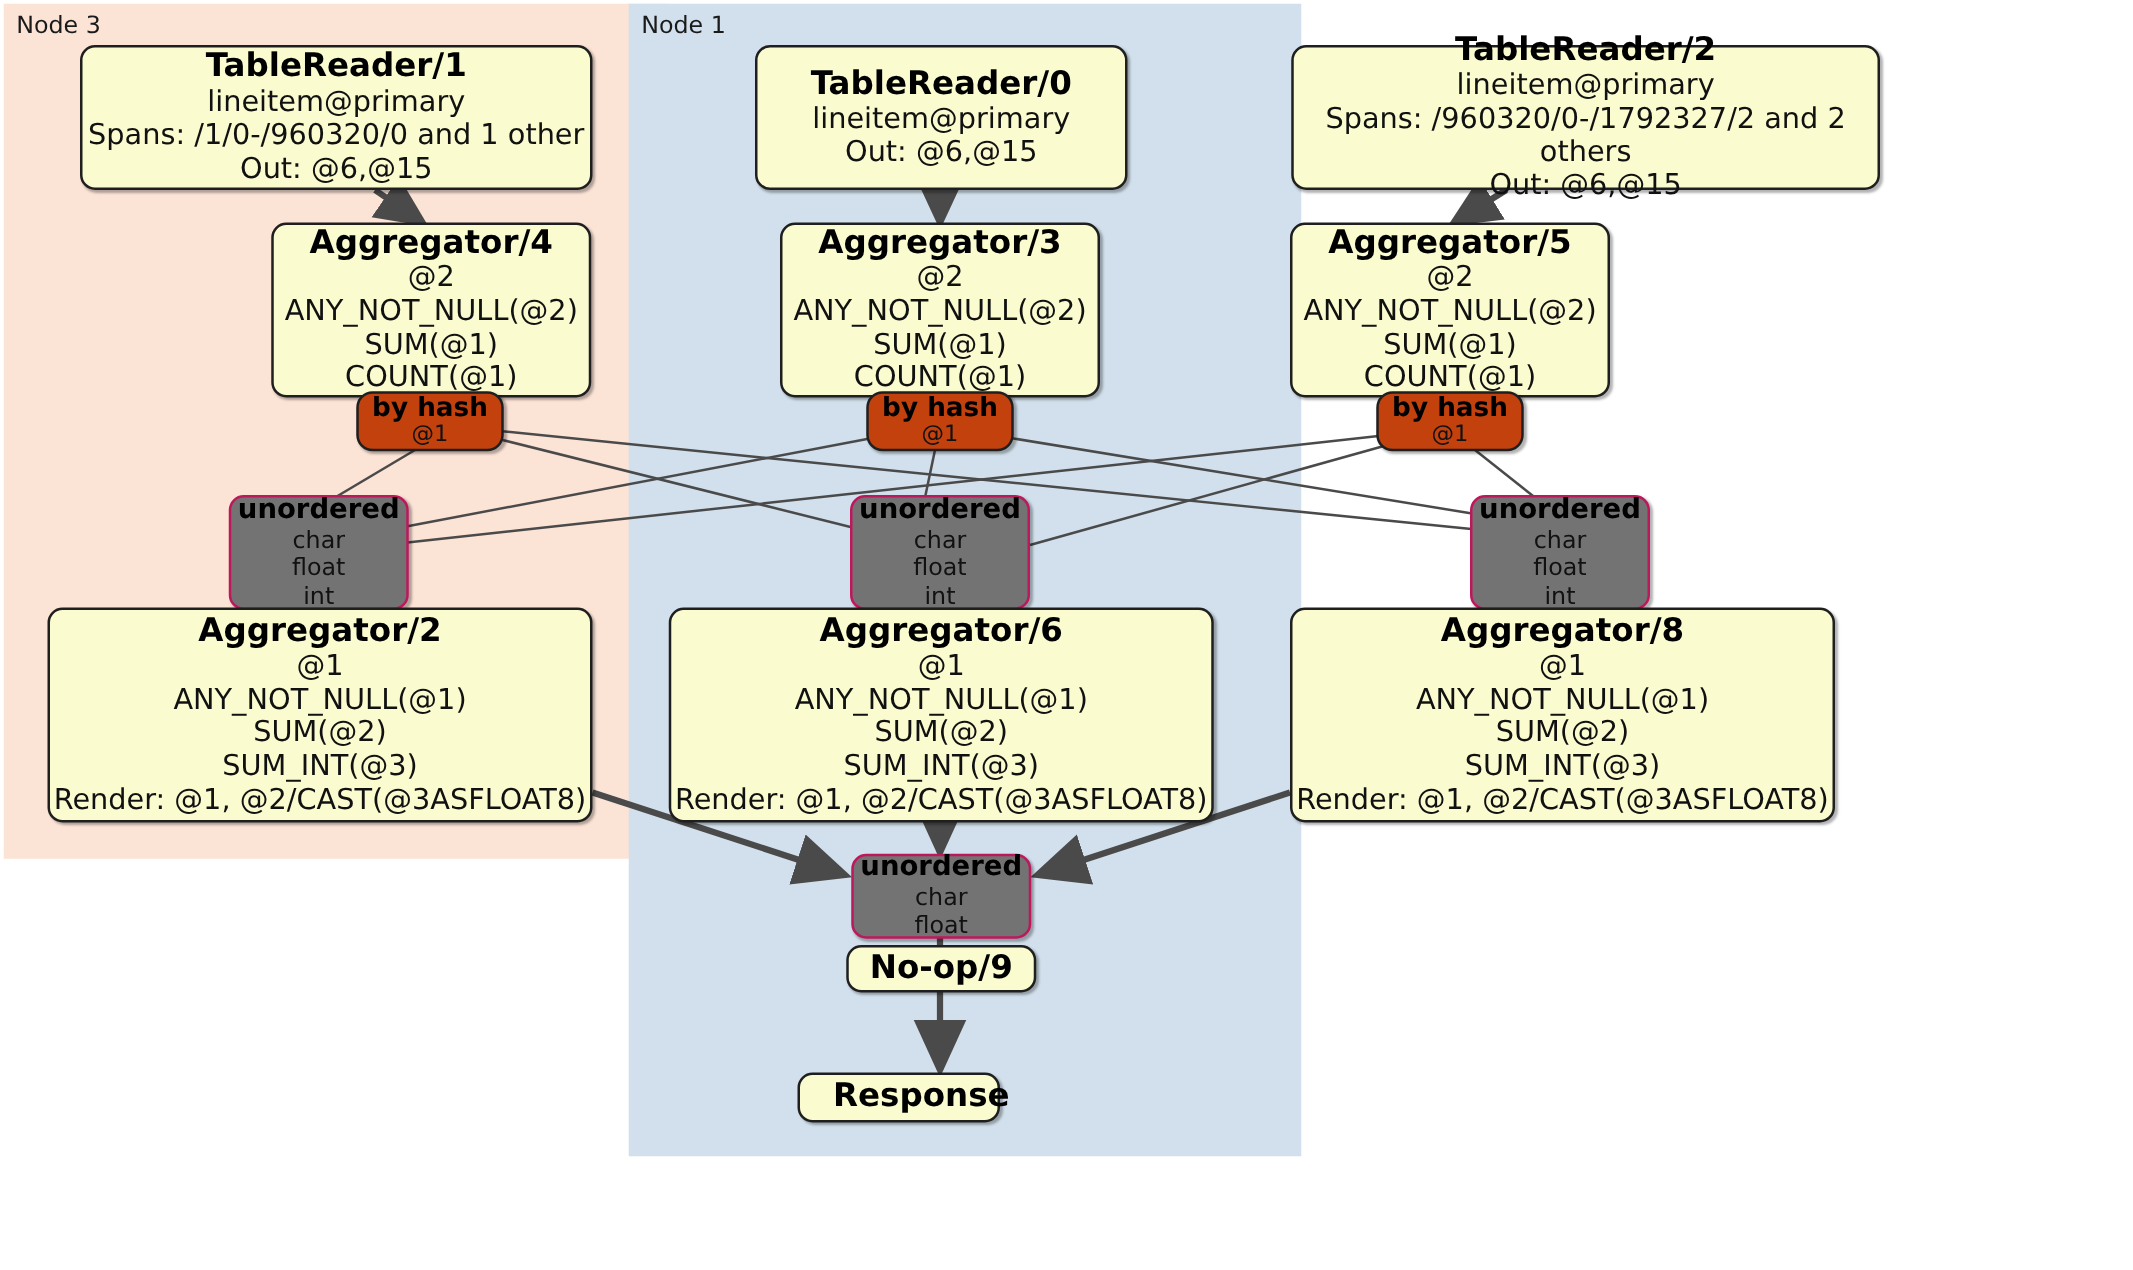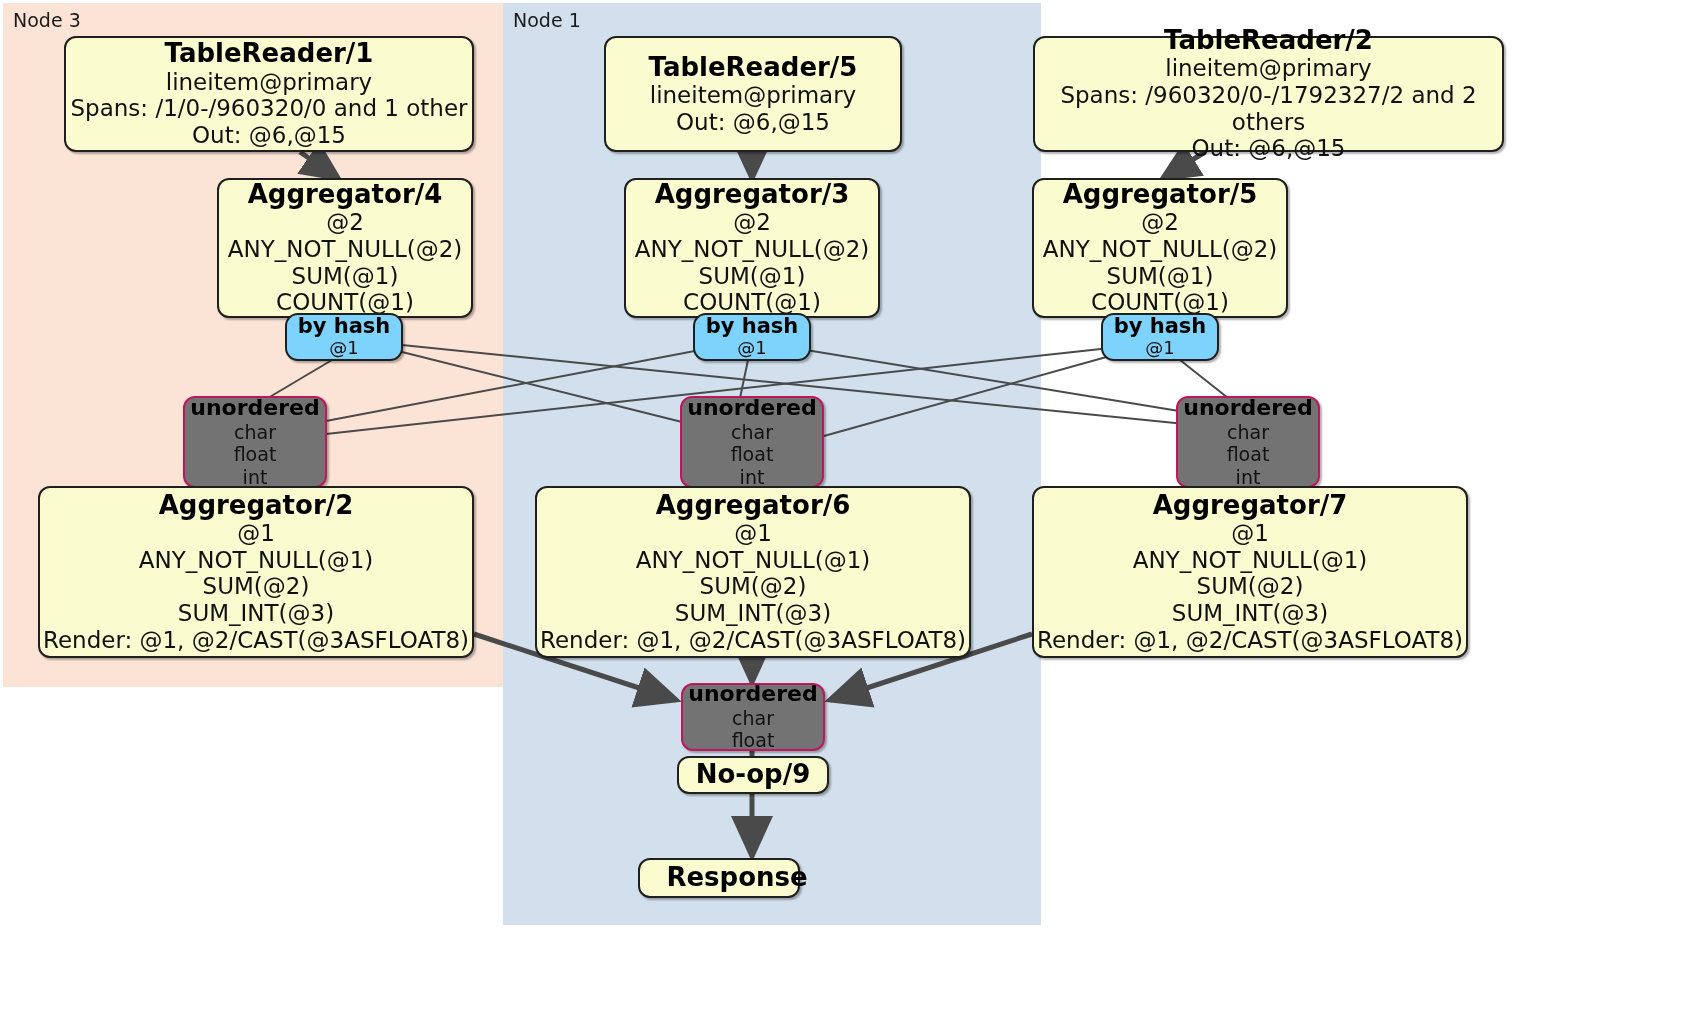--- a/index.html
+++ b/index.html
@@ -18,21 +18,21 @@
   .node{position:absolute;box-sizing:border-box;display:flex;
     flex-direction:column;align-items:center;justify-content:center;
     text-align:center;}
   .proc{
     background:#fbfbd0;border:2px solid #1f1f1f;border-radius:12px;
     box-shadow:2px 2px 2px rgba(0,0,0,.30);
   }
   .proc .title{font-weight:bold;font-size:26px;color:#000;line-height:1.12;}
   .proc .ln{font-size:23px;color:#111;line-height:1.16;}
   .router{
-    background:#7dd3fc;border:2px solid #1f1f1f;border-radius:13px;
+    background:#c2410c;border:2px solid #1f1f1f;border-radius:13px;
     box-shadow:2px 2px 2px rgba(0,0,0,.30);
   }
   .router .title{font-weight:bold;font-size:21px;color:#000;line-height:1.1;}
   .router .ln{font-size:18px;color:#111;line-height:1.12;}
   .sync{
     background:#737373;border:2px solid #be185d;border-radius:12px;
     box-shadow:2px 2px 2px rgba(0,0,0,.30);
     justify-content:center;
   }
   .sync .title{font-weight:bold;font-size:22px;color:#000;line-height:1.12;}
@@ -91,21 +91,21 @@
   </svg>
 
   <div class="node proc" style="left:64px;top:36px;width:410px;height:116px;">
     <div class="title">TableReader/1</div>
     <div class="ln">lineitem@primary</div>
     <div class="ln">Spans: /1/0-/960320/0 and 1 other</div>
     <div class="ln">Out: @6,@15</div>
   </div>
 
   <div class="node proc" style="left:604px;top:36px;width:298px;height:116px;">
-    <div class="title">TableReader/5</div>
+    <div class="title">TableReader/0</div>
     <div class="ln">lineitem@primary</div>
     <div class="ln">Out: @6,@15</div>
   </div>
 
   <div class="node proc" style="left:1033px;top:36px;width:471px;height:116px;">
     <div class="title">TableReader/2</div>
     <div class="ln">lineitem@primary</div>
     <div class="ln">Spans: /960320/0-/1792327/2 and 2 others</div>
     <div class="ln">Out: @6,@15</div>
   </div>
@@ -182,21 +182,21 @@
   <div class="node proc" style="left:535px;top:486px;width:436px;height:172px;">
     <div class="title">Aggregator/6</div>
     <div class="ln">@1</div>
     <div class="ln">ANY_NOT_NULL(@1)</div>
     <div class="ln">SUM(@2)</div>
     <div class="ln">SUM_INT(@3)</div>
     <div class="ln">Render: @1, @2/CAST(@3ASFLOAT8)</div>
   </div>
 
   <div class="node proc" style="left:1032px;top:486px;width:436px;height:172px;">
-    <div class="title">Aggregator/7</div>
+    <div class="title">Aggregator/8</div>
     <div class="ln">@1</div>
     <div class="ln">ANY_NOT_NULL(@1)</div>
     <div class="ln">SUM(@2)</div>
     <div class="ln">SUM_INT(@3)</div>
     <div class="ln">Render: @1, @2/CAST(@3ASFLOAT8)</div>
   </div>
 
   <div class="node sync" style="left:681px;top:683px;width:144px;height:68px;">
     <div class="title">unordered</div>
     <div class="ln">char</div>

